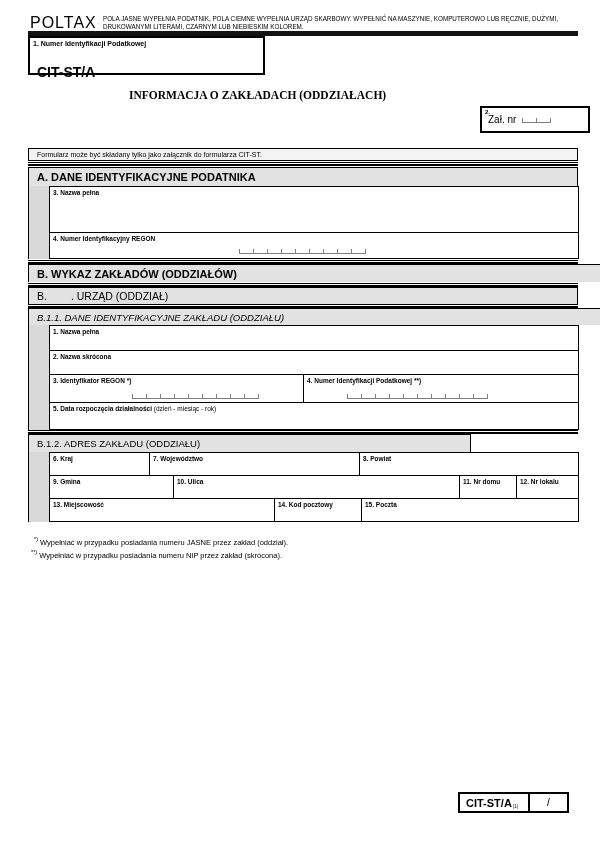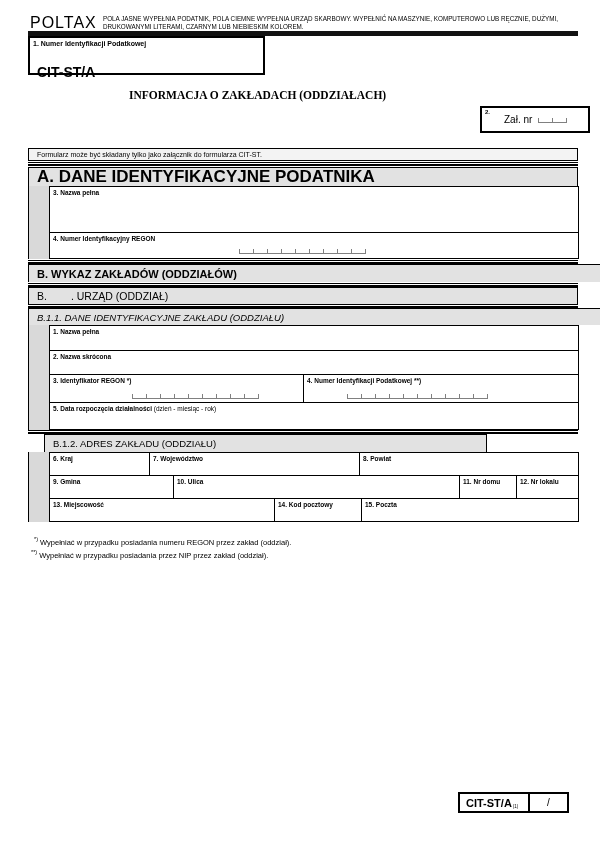--- a/index.html
+++ b/index.html
@@ -33,35 +33,35 @@
 
   <div class="abs" style="left:28px;top:36px;width:237px;height:39px;border:2px solid #000;background:#fff;">
     <div class="flabel" style="font-size:7px;">1. Numer Identyfikacji Podatkowej</div>
   </div>
 
   <div class="abs" style="left:37px;top:64px;font-size:14px;font-weight:bold;">CIT-ST/A</div>
   <div class="abs" style="left:129px;top:89px;font-size:11.5px;font-weight:bold;font-family:Liberation Serif, serif;">INFORMACJA O ZAKŁADACH (ODDZIAŁACH)</div>
 
   <div class="abs" style="left:480px;top:106px;width:110px;height:27px;border:2px solid #000;background:#fff;">
     <div style="font-size:6px;font-weight:bold;padding:1px 0 0 3px;">2.</div>
-    <div style="display:flex;align-items:flex-end;padding-left:22px;margin-top:-1px;">
+    <div style="display:flex;align-items:flex-end;padding-left:6px;margin-top:-1px;">
       <span style="font-size:10px;">Zał. nr</span>
       <span class="comb" style="margin:0 0 2px 6px;">
           <span></span>
           <span></span>
         </span>
     </div>
   </div>
 
   <div class="abs notice" style="left:28px;top:148px;width:550px;height:13px;">
     <span>Formularz może być składany tylko jako załącznik do formularza CIT-ST.</span>
   </div>
 
   <div class="abs dbl" style="left:28px;top:162px;width:550px;"></div>
-  <div class="abs sechdr bold" style="left:28px;top:167px;width:550px;height:19px;font-size:17px;">
+  <div class="abs sechdr bold" style="left:28px;top:167px;width:550px;height:19px;font-size:11px;">
     <span>A. DANE IDENTYFIKACYJNE PODATNIKA</span>
   </div>
   <div class="abs fields" style="left:28px;top:186px;width:550px;height:73px;">
     <div class="abs fieldbox" style="left:20px;top:0;width:530px;height:47px;">
       <div class="flabel">3. Nazwa pełna</div>
     </div>
     <div class="abs fieldbox" style="left:20px;top:46px;width:530px;height:27px;">
       <div class="flabel">4. Numer Identyfikacyjny REGON</div>
       <div class="comb abs" style="left:189px;top:16px;">
           <span></span>
@@ -131,21 +131,21 @@
     </div>
     <div class="abs fieldbox" style="left:20px;top:77px;width:530px;height:28px;">
       <div class="flabel">
         <span>5. Data rozpoczęcia działalności</span>
         <span class="hint">(dzień - miesiąc - rok)</span>
       </div>
     </div>
   </div>
 
   <div class="abs dbl" style="left:28px;top:430px;width:550px;"></div>
-  <div class="abs sechdr" style="left:28px;top:434px;width:443px;height:18px;font-size:9.5px;margin-left:16px;">
+  <div class="abs sechdr" style="left:28px;top:434px;width:443px;height:18px;font-size:9.5px;">
     <span>B.1.2. ADRES ZAKŁADU (ODDZIAŁU)</span>
   </div>
   <div class="abs fields" style="left:28px;top:452px;width:550px;height:70px;">
 
     <div class="abs fieldbox" style="left:20px;top:0;width:101px;height:24px;">
       <div class="flabel">6. Kraj</div>
     </div>
     <div class="abs fieldbox" style="left:120px;top:0;width:211px;height:24px;">
       <div class="flabel">7. Województwo</div>
     </div>
@@ -172,25 +172,25 @@
     <div class="abs fieldbox" style="left:245px;top:46px;width:88px;height:24px;">
       <div class="flabel">14. Kod pocztowy</div>
     </div>
     <div class="abs fieldbox" style="left:332px;top:46px;width:218px;height:24px;">
       <div class="flabel">15. Poczta</div>
     </div>
   </div>
 
   <div class="abs footnote" style="left:34px;top:536px;">
     <span class="sup">*)</span>
-    <span>Wypełniać w przypadku posiadania  numeru REGON przez zakład (oddział).</span>
+    <span>Wypełniać w przypadku posiadania  numeru JASNE przez zakład (oddział).</span>
   </div>
   <div class="abs footnote" style="left:31px;top:549px;">
     <span class="sup">**)</span>
-    <span>Wypełniać w przypadku posiadania  przez NIP przez zakład (oddział).</span>
+    <span>Wypełniać w przypadku posiadania  numeru NIP przez zakład (skrócona).</span>
   </div>
 
   <div class="abs" style="left:458px;top:792px;display:flex;">
     <div class="footer-cell" style="width:72px;height:21px;padding-left:6px;font-size:11px;font-weight:bold;">
       <span>CIT-ST/A</span>
       <span style="font-size:4.5px;font-weight:normal;align-self:flex-end;margin:0 0 2px 1px;">(1)</span>
     </div>
     <div class="footer-cell" style="width:41px;height:21px;margin-left:-2px;justify-content:center;font-size:10px;">
       <span>/</span>
     </div>

